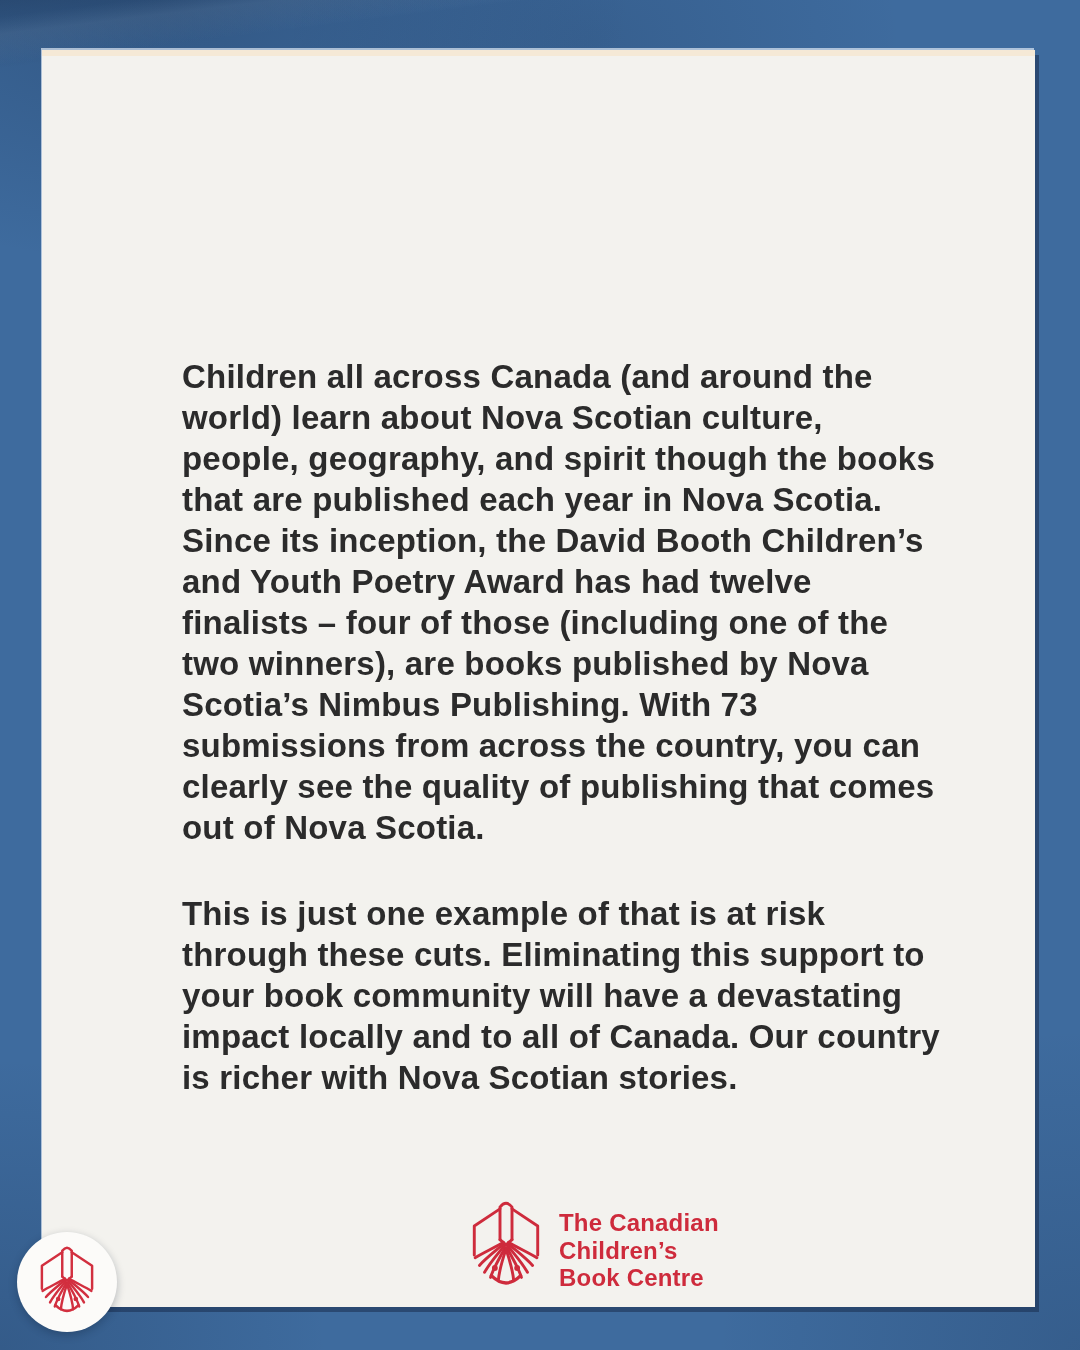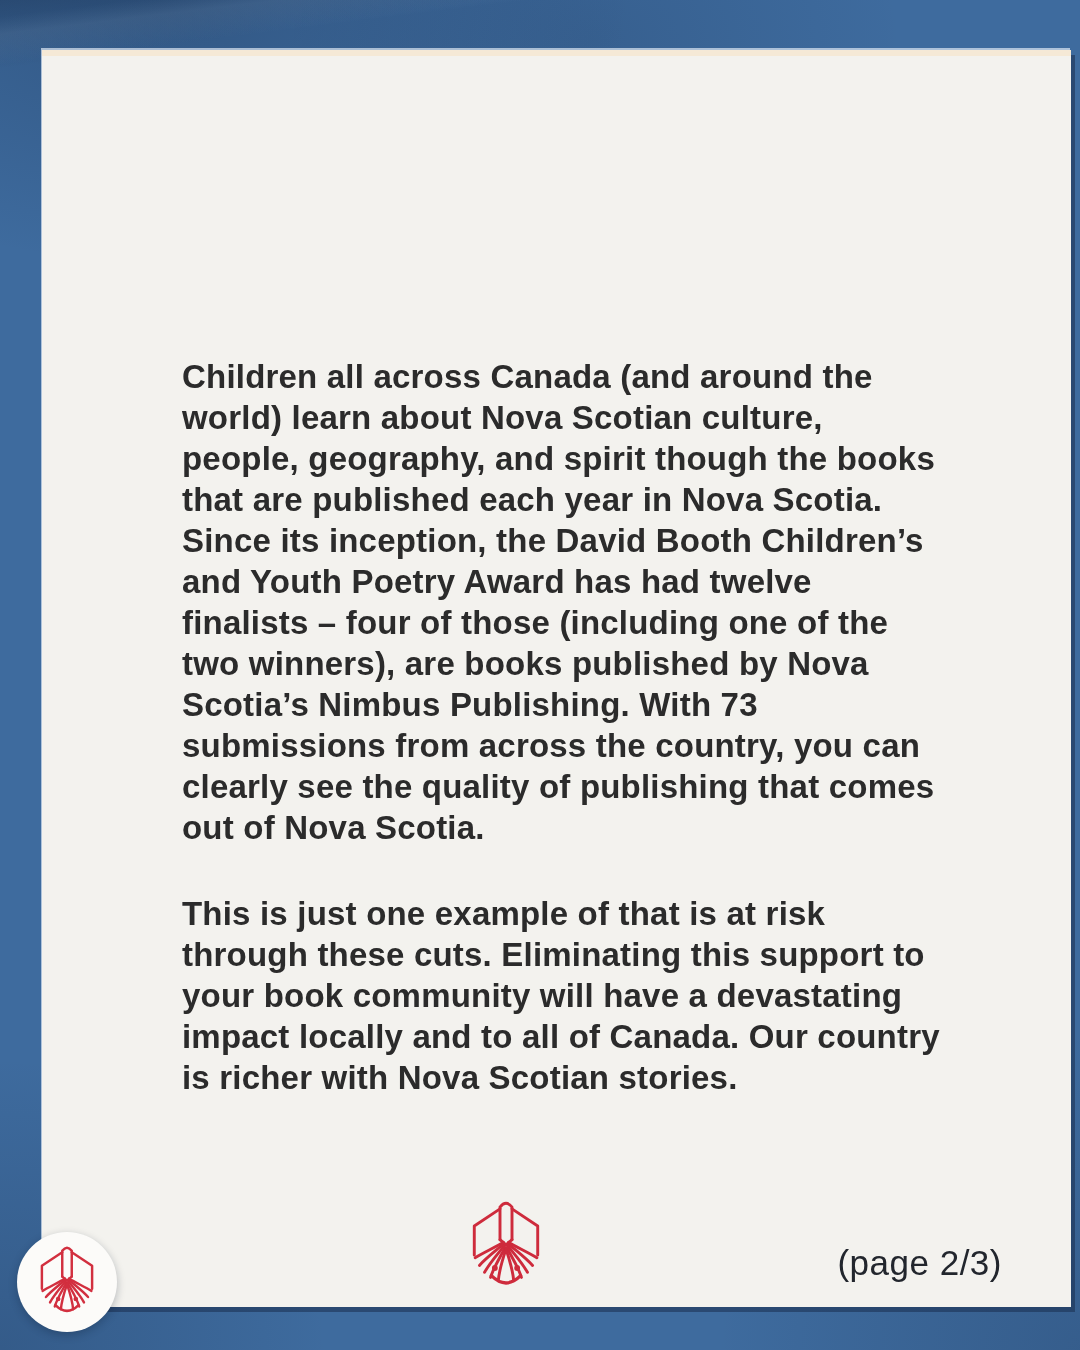--- a/index.html
+++ b/index.html
@@ -14,21 +14,20 @@
       linear-gradient(173deg, rgba(0,0,0,0) 1.1%, rgba(150,179,210,.16) 2.3%, rgba(0,0,0,0) 4.4%),
       radial-gradient(62% 28% at 15% 0%, rgba(23,45,77,.32), rgba(23,45,77,0) 70%),
       radial-gradient(48% 34% at 100% 100%, rgba(23,45,77,.22), rgba(23,45,77,0) 70%),
       radial-gradient(42% 30% at 0% 100%, rgba(23,45,77,.26), rgba(23,45,77,0) 72%),
       radial-gradient(38% 22% at 55% 3%, rgba(23,45,77,.18), rgba(23,45,77,0) 75%);
   }
   .card{
     position:absolute;left:42px;top:50px;width:993px;height:1257px;
     background:#f3f2ee;
     box-shadow:4px 5px 0 rgba(26,46,78,.55), -1px -2px 0 rgba(235,243,252,.65);
-    padding-left:36px;
   }
   .card::before{
     content:"";position:absolute;left:0;top:0;right:0;height:6px;
     background:rgba(246,230,205,.75);
   }
   .text-block{
     position:absolute;left:140px;top:306px;width:852px;
     color:#2b2b2b;font-weight:700;
     font-size:33px;line-height:41px;letter-spacing:.2px;
   }
@@ -102,24 +101,26 @@
             <path d="M52 58 C60 68 69 78 75 89"></path>
             <path d="M51 60 C57 72 64 82 68 95"></path>
             <path d="M50 62 C54 74 58 86 59 99"></path>
             <path d="M43 51 L50 57 L57 51"></path>
           </g>
           <circle cx="37" cy="84" r="3.4" fill="#ce2b3c"></circle>
           <circle cx="63" cy="84" r="3.4" fill="#ce2b3c"></circle>
           <path d="M33 93 Q50 110 67 93" fill="none" stroke="#ce2b3c" stroke-width="3.8" stroke-linecap="round"></path>
         </svg>
       </span>
+      <div class="logo-text">The Canadian
+Children’s
+Book Centre</div>
     </div>
   </div>
 
-  <div class="page-indicator">(page 2/3)</div>
 
   <div class="badge">
     <span>
       <svg width="68" height="76" viewBox="0 0 100 112" aria-hidden="true">
         <g fill="none" stroke="#d22f3f" stroke-width="3.6" stroke-linecap="round" stroke-linejoin="round">
           <path d="M43 13 Q50 4 57 13 L57 51 M43 13 L43 51"></path>
           <path d="M43 15 L13 35 L13 69"></path>
           <path d="M57 15 L87 35 L87 69"></path>
           <path d="M47 54 C37 60 24 66 14 72"></path>
           <path d="M47 56 C38 64 27 72 19 81"></path>

